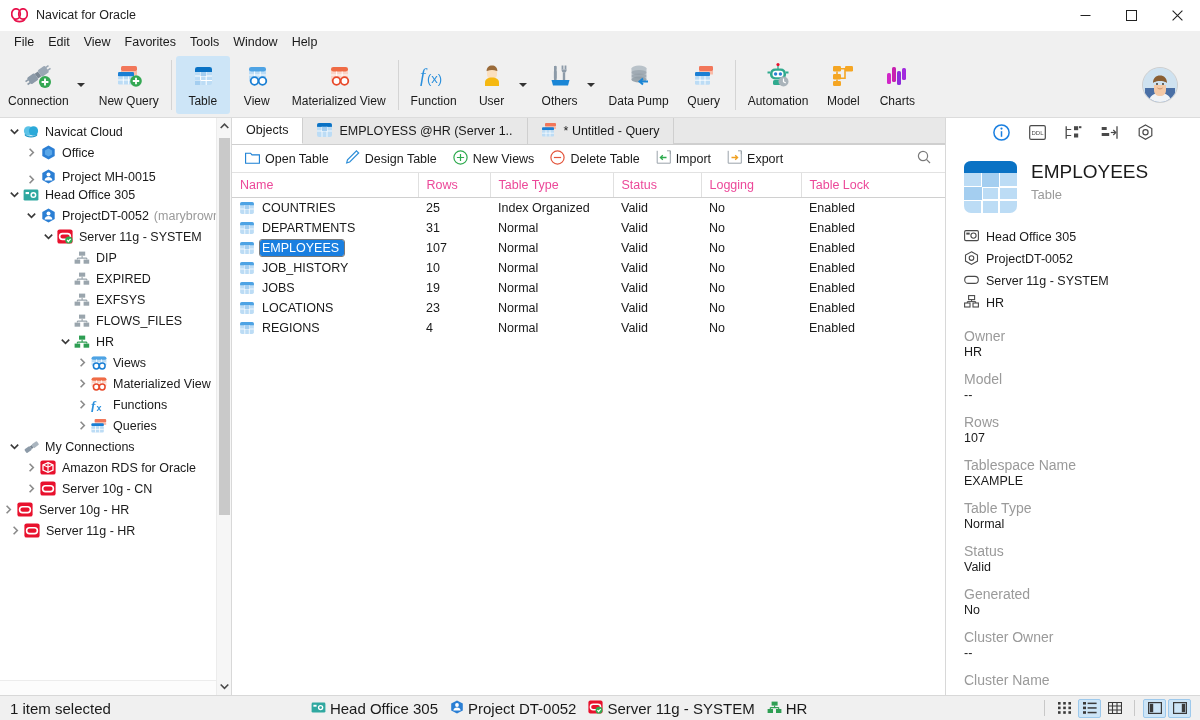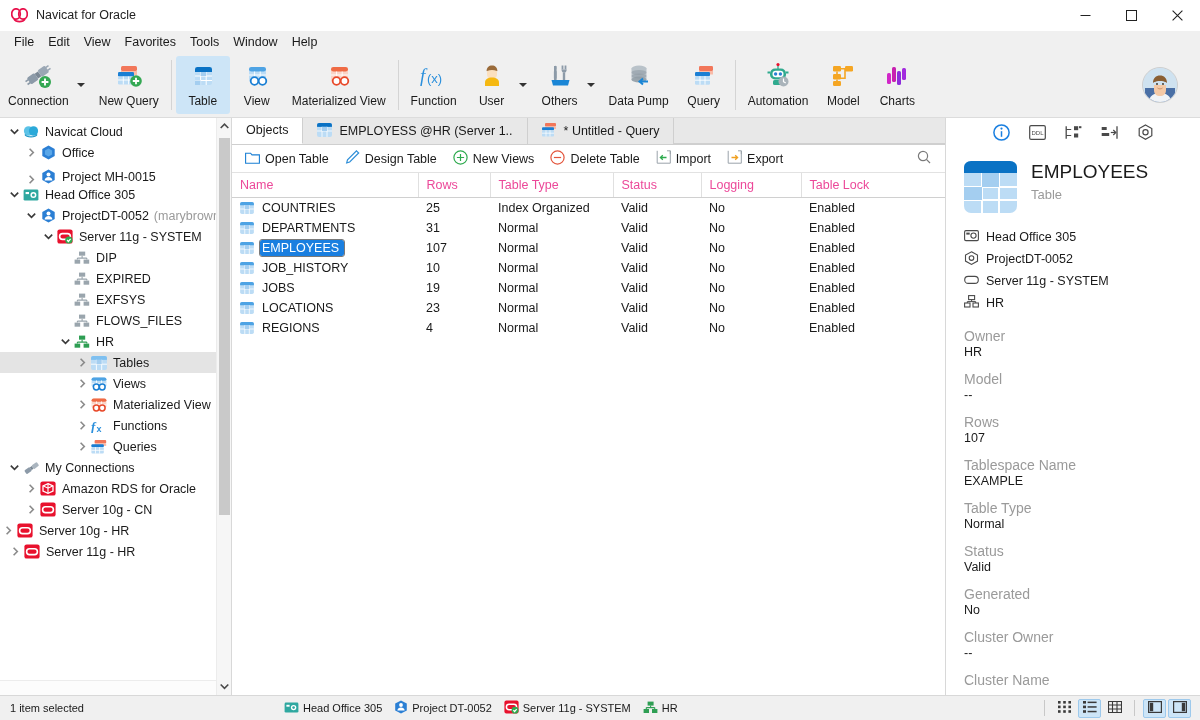--- a/index.html
+++ b/index.html
@@ -130,21 +130,21 @@
   .infohead .ttl { font-size:19px; color:#1a1a1a; line-height:1.15; }
   .infohead .sub { font-size:13px; color:#9a9a9a; margin-top:4px; }
   .bcrow { display:flex; align-items:center; gap:7px; padding:2px 0 2px 18px; height:22px; font-size:12.5px; color:#1a1a1a; }
   .proplist { padding:14px 0 0 18px; }
   .plabel { font-size:14px; color:#9a9a9a; margin-bottom:1px; }
   .pvalue { font-size:12.5px; color:#1a1a1a; margin-bottom:12px; }
 
   
   .statusbar {
     height:25px; flex:0 0 25px; background:#f0f0f0; border-top:1px solid #d8d8d8;
-    display:flex; align-items:center; font-size:11px; color:#1a1a1a;
+    display:flex; align-items:center; font-size:15px; color:#1a1a1a;
   }
   .sbleft { padding-left:10px; }
   .sbmid { display:flex; align-items:center; gap:5px; margin-left:200px; }
   .sbitem { display:flex; align-items:center; gap:4px; margin-right:7px; }
   .sbright { margin-left:auto; display:flex; align-items:center; padding-right:8px; gap:0; }
   .sbsep { width:1px;height:16px;background:#c8c8c8; margin:0 7px; }
   .vbtn { width:23px;height:19px; display:flex;align-items:center;justify-content:center; border-radius:2px; margin:0 1px; }
   .vbtn.on { background:#cde5f7; border:1px solid #9dc9ec; }
 </style>
 </head>
@@ -552,37 +552,20 @@
             </span>
             <span class="ticon">
               <svg width="16" height="14" viewBox="0 0 16 14">
                 <rect x="5" y="0.6" width="6.2" height="4.1" fill="#2e9e53"></rect>
                 <rect x="0.6" y="8.6" width="5.6" height="4.1" fill="#2e9e53"></rect>
                 <rect x="9.6" y="8.6" width="5.6" height="4.1" fill="#2e9e53"></rect>
                 <path d="M8.1 4.7v2.2M3.4 7.1h9.4M3.4 7.1v1.5M12.8 7.1v1.5" stroke="#2e9e53" stroke-width="1.1"></path>
               </svg>
             </span>
             <span class="tlabel">HR</span>
-          </div>
-          <div class="trow sel" style="padding-left: 74px;">
-            <span class="tw">
-              <svg width="7" height="9" viewBox="0 0 7 9">
-                <path d="M1.6 0.8L5.3 4.5L1.6 8.2" fill="none" stroke="#8a8a8a" stroke-width="1.6"></path>
-              </svg>
-            </span>
-            <span class="ticon">
-              <svg width="16" height="14" viewBox="0 0 16 14">
-                <rect x="0" y="0" width="16" height="14" rx="2" fill="#bcdcf5"></rect>
-                <rect x="0" y="0" width="16" height="3.6" rx="2" fill="#7fc0f0"></rect>
-                <rect x="0" y="2.2" width="16" height="1.6" fill="#7fc0f0"></rect>
-                <path d="M0 8.2h16M5.4 3.8v10.2M10.7 3.8v10.2" stroke="#fff" stroke-width="0.9"></path>
-                <rect x="5.4" y="3.8" width="5.3" height="4.4" fill="#a4cef0"></rect>
-              </svg>
-            </span>
-            <span class="tlabel">Tables</span>
           </div>
           <div class="trow" style="padding-left: 74px;">
             <span class="tw">
               <svg width="7" height="9" viewBox="0 0 7 9">
                 <path d="M1.6 0.8L5.3 4.5L1.6 8.2" fill="none" stroke="#8a8a8a" stroke-width="1.6"></path>
               </svg>
             </span>
             <span class="ticon">
               <svg width="16" height="14" viewBox="0 0 16 14">
                 <rect x="0.6" y="0.6" width="14.8" height="9.6" rx="2" fill="#bcdcf5"></rect>

